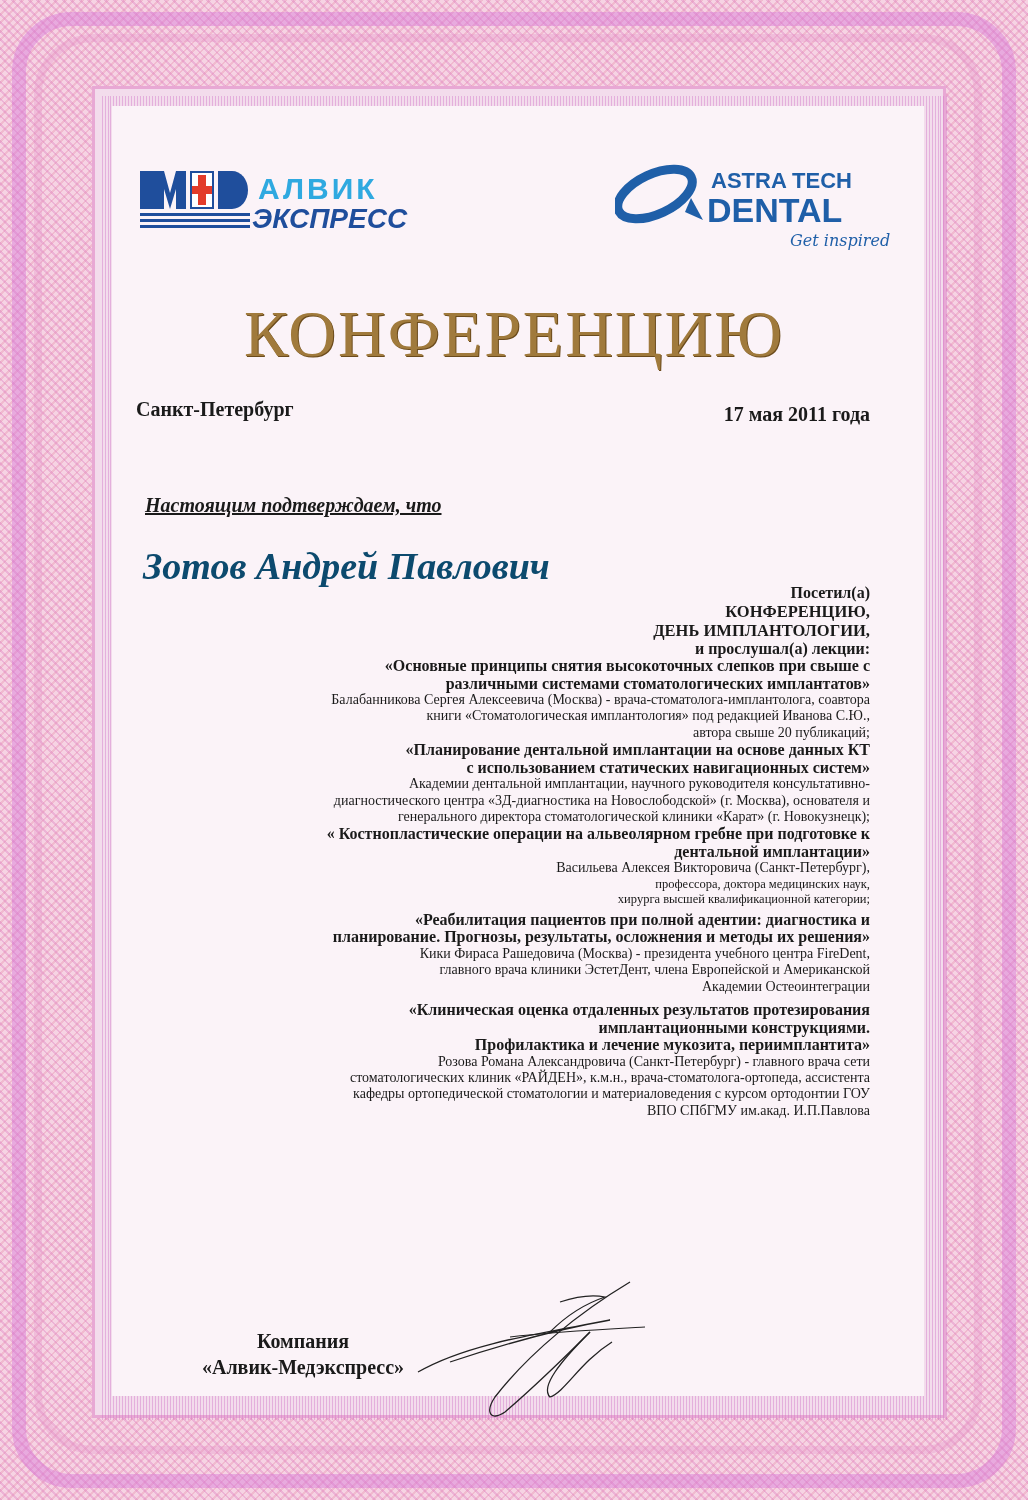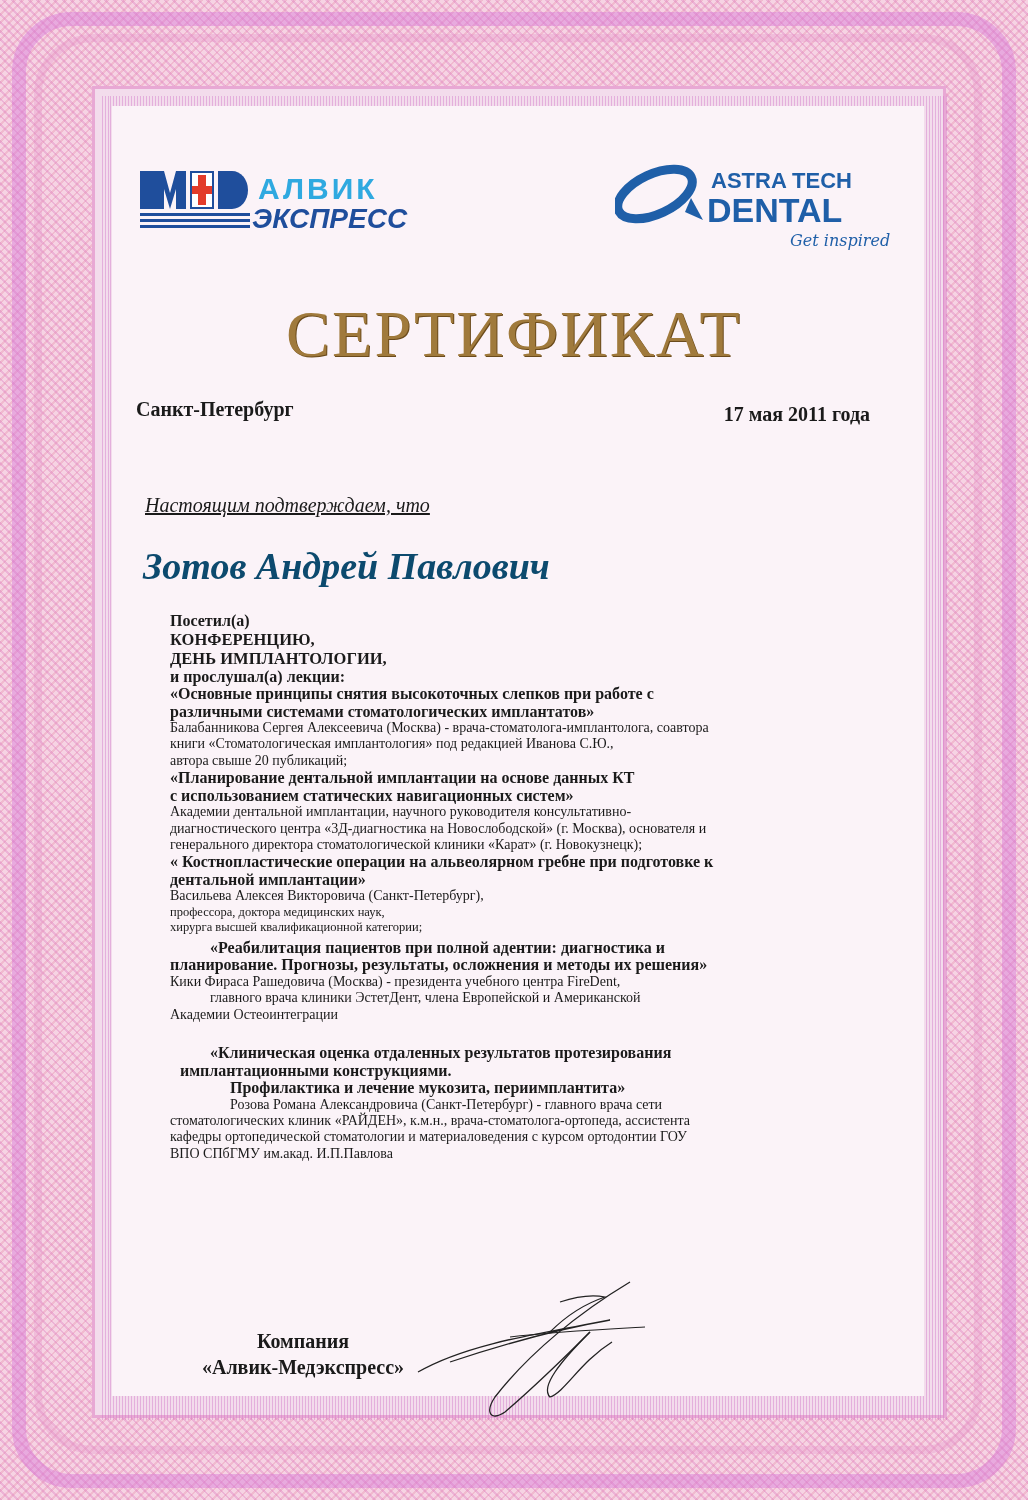--- a/index.html
+++ b/index.html
@@ -43,29 +43,29 @@
   .logo-astra { position: absolute; left: 615px; top: 160px; width: 280px; height: 95px; }
   .title {
     position: absolute; left: 0; width: 1028px; top: 296px; text-align: center;
     font-size: 66px; letter-spacing: 2px; color: #a07a3c;
     font-family: "Liberation Serif", serif;
     text-shadow: 1px 1px 0 #6b4b1c;
   }
   .city { position: absolute; left: 136px; top: 398px; font-size: 20px; font-weight: bold; }
   .date { position: absolute; right: 158px; top: 403px; font-size: 20px; font-weight: bold; }
   .confirm {
-    position: absolute; left: 145px; top: 494px; font-size: 20px; font-weight: normal;
+    position: absolute; left: 145px; top: 494px; font-size: 20px; font-weight: bold;
     font-style: italic; text-decoration: underline;
   }
   .name {
     position: absolute; left: 143px; top: 544px; font-size: 38px; font-weight: bold;
     font-style: italic; color: #0c4a6e;
   }
   .body {
-    position: absolute; left: 170px; width: 700px; top: 612px; text-align: left;
+    position: absolute; left: 170px; width: 700px; top: 584px; text-align: right;
     font-size: 14.5px; line-height: 16.4px;
   }
   .body .b { font-weight: bold; font-size: 16px; line-height: 17.5px; }
   .body .big { font-weight: bold; font-size: 16.5px; line-height: 19px; }
   .body .s { font-size: 14px; }
   .body .xs { font-size: 12.5px; line-height: 15px; }
   .lecture { margin: 0; }
   .company {
     position: absolute; left: 183px; top: 1328px; text-align: center; width: 240px;
     font-size: 20px; font-weight: bold; line-height: 26px;
@@ -107,35 +107,35 @@
 <div class="logo-astra">
   <svg width="280" height="95" viewBox="0 0 280 95">
     <ellipse cx="40" cy="34" rx="40" ry="20" fill="none" stroke="#1f5fa8" stroke-width="9" transform="rotate(-25 40 34)"></ellipse>
     <polygon points="76,38 88,60 70,52" fill="#1f5fa8"></polygon>
     <text x="96" y="28" font-family="Liberation Sans, sans-serif" font-weight="bold" font-size="22" fill="#1f5fa8">ASTRA TECH</text>
     <text x="92" y="62" font-family="Liberation Sans, sans-serif" font-weight="bold" font-size="34" fill="#1f5fa8">DENTAL</text>
     <text x="175" y="86" font-family="DejaVu Serif, serif" font-style="italic" font-size="16" fill="#1f5fa8">Get inspired</text>
   </svg>
 </div>
 
-<div class="title">СЕРТИФИКАТ</div>
+<div class="title">КОНФЕРЕНЦИЮ</div>
 <div class="city">Санкт-Петербург</div>
 <div class="date">17 мая 2011 года</div>
 
 <div class="confirm">Настоящим подтверждаем, что</div>
 <div class="name">Зотов Андрей Павлович</div>
 
 <div class="body">
   <div class="b">Посетил(а)</div>
   <div class="big">КОНФЕРЕНЦИЮ,</div>
   <div class="big">ДЕНЬ ИМПЛАНТОЛОГИИ,</div>
   <div class="b">и прослушал(а) лекции:</div>
 
   <div class="lecture">
-    <div class="b">«Основные принципы снятия высокоточных слепков при работе с</div>
+    <div class="b">«Основные принципы снятия высокоточных слепков при свыше с</div>
     <div class="b">различными системами стоматологических  имплантатов»</div>
     <div class="s">Балабанникова  Сергея Алексеевича (Москва) - врача-стоматолога-имплантолога, соавтора</div>
     <div class="s">книги «Стоматологическая имплантология» под редакцией Иванова С.Ю.,</div>
     <div class="s">автора свыше 20 публикаций;</div>
   </div>
   <div class="lecture">
     <div class="b">«Планирование дентальной имплантации на основе данных КТ</div>
     <div class="b">с использованием статических навигационных систем»</div>
     <div class="s">Академии дентальной имплантации, научного руководителя консультативно-</div>
     <div class="s">диагностического центра «3Д-диагностика на Новослободской» (г. Москва), основателя и</div>
@@ -148,21 +148,21 @@
     <div class="xs">профессора, доктора медицинских наук,</div>
     <div class="xs">хирурга высшей квалификационной категории;</div>
   </div>
   <div class="lecture" style="margin-top:4px">
     <div class="b" style="padding-left:40px">«Реабилитация пациентов при полной адентии: диагностика и</div>
     <div class="b">планирование. Прогнозы, результаты, осложнения и методы их решения»</div>
     <div class="s">Кики Фираса Рашедовича (Москва)  - президента учебного центра FireDent,</div>
     <div class="s" style="padding-left:40px">главного врача клиники ЭстетДент, члена Европейской и Американской</div>
     <div class="s">Академии Остеоинтеграции</div>
   </div>
-  <div class="lecture" style="margin-top:21px">
+  <div class="lecture" style="margin-top:6px">
     <div class="b" style="padding-left:40px">«Клиническая оценка отдаленных результатов протезирования</div>
     <div class="b" style="padding-left:10px">имплантационными конструкциями.</div>
     <div class="b" style="padding-left:60px">Профилактика и лечение мукозита, периимплантита»</div>
     <div class="s" style="padding-left:60px">Розова Романа Александровича (Санкт-Петербург)  - главного врача сети</div>
     <div class="s">стоматологических клиник «РАЙДЕН», к.м.н., врача-стоматолога-ортопеда, ассистента</div>
     <div class="s">кафедры ортопедической стоматологии и материаловедения с курсом ортодонтии ГОУ</div>
     <div class="s">ВПО СПбГМУ им.акад. И.П.Павлова</div>
   </div>
 </div>
 

